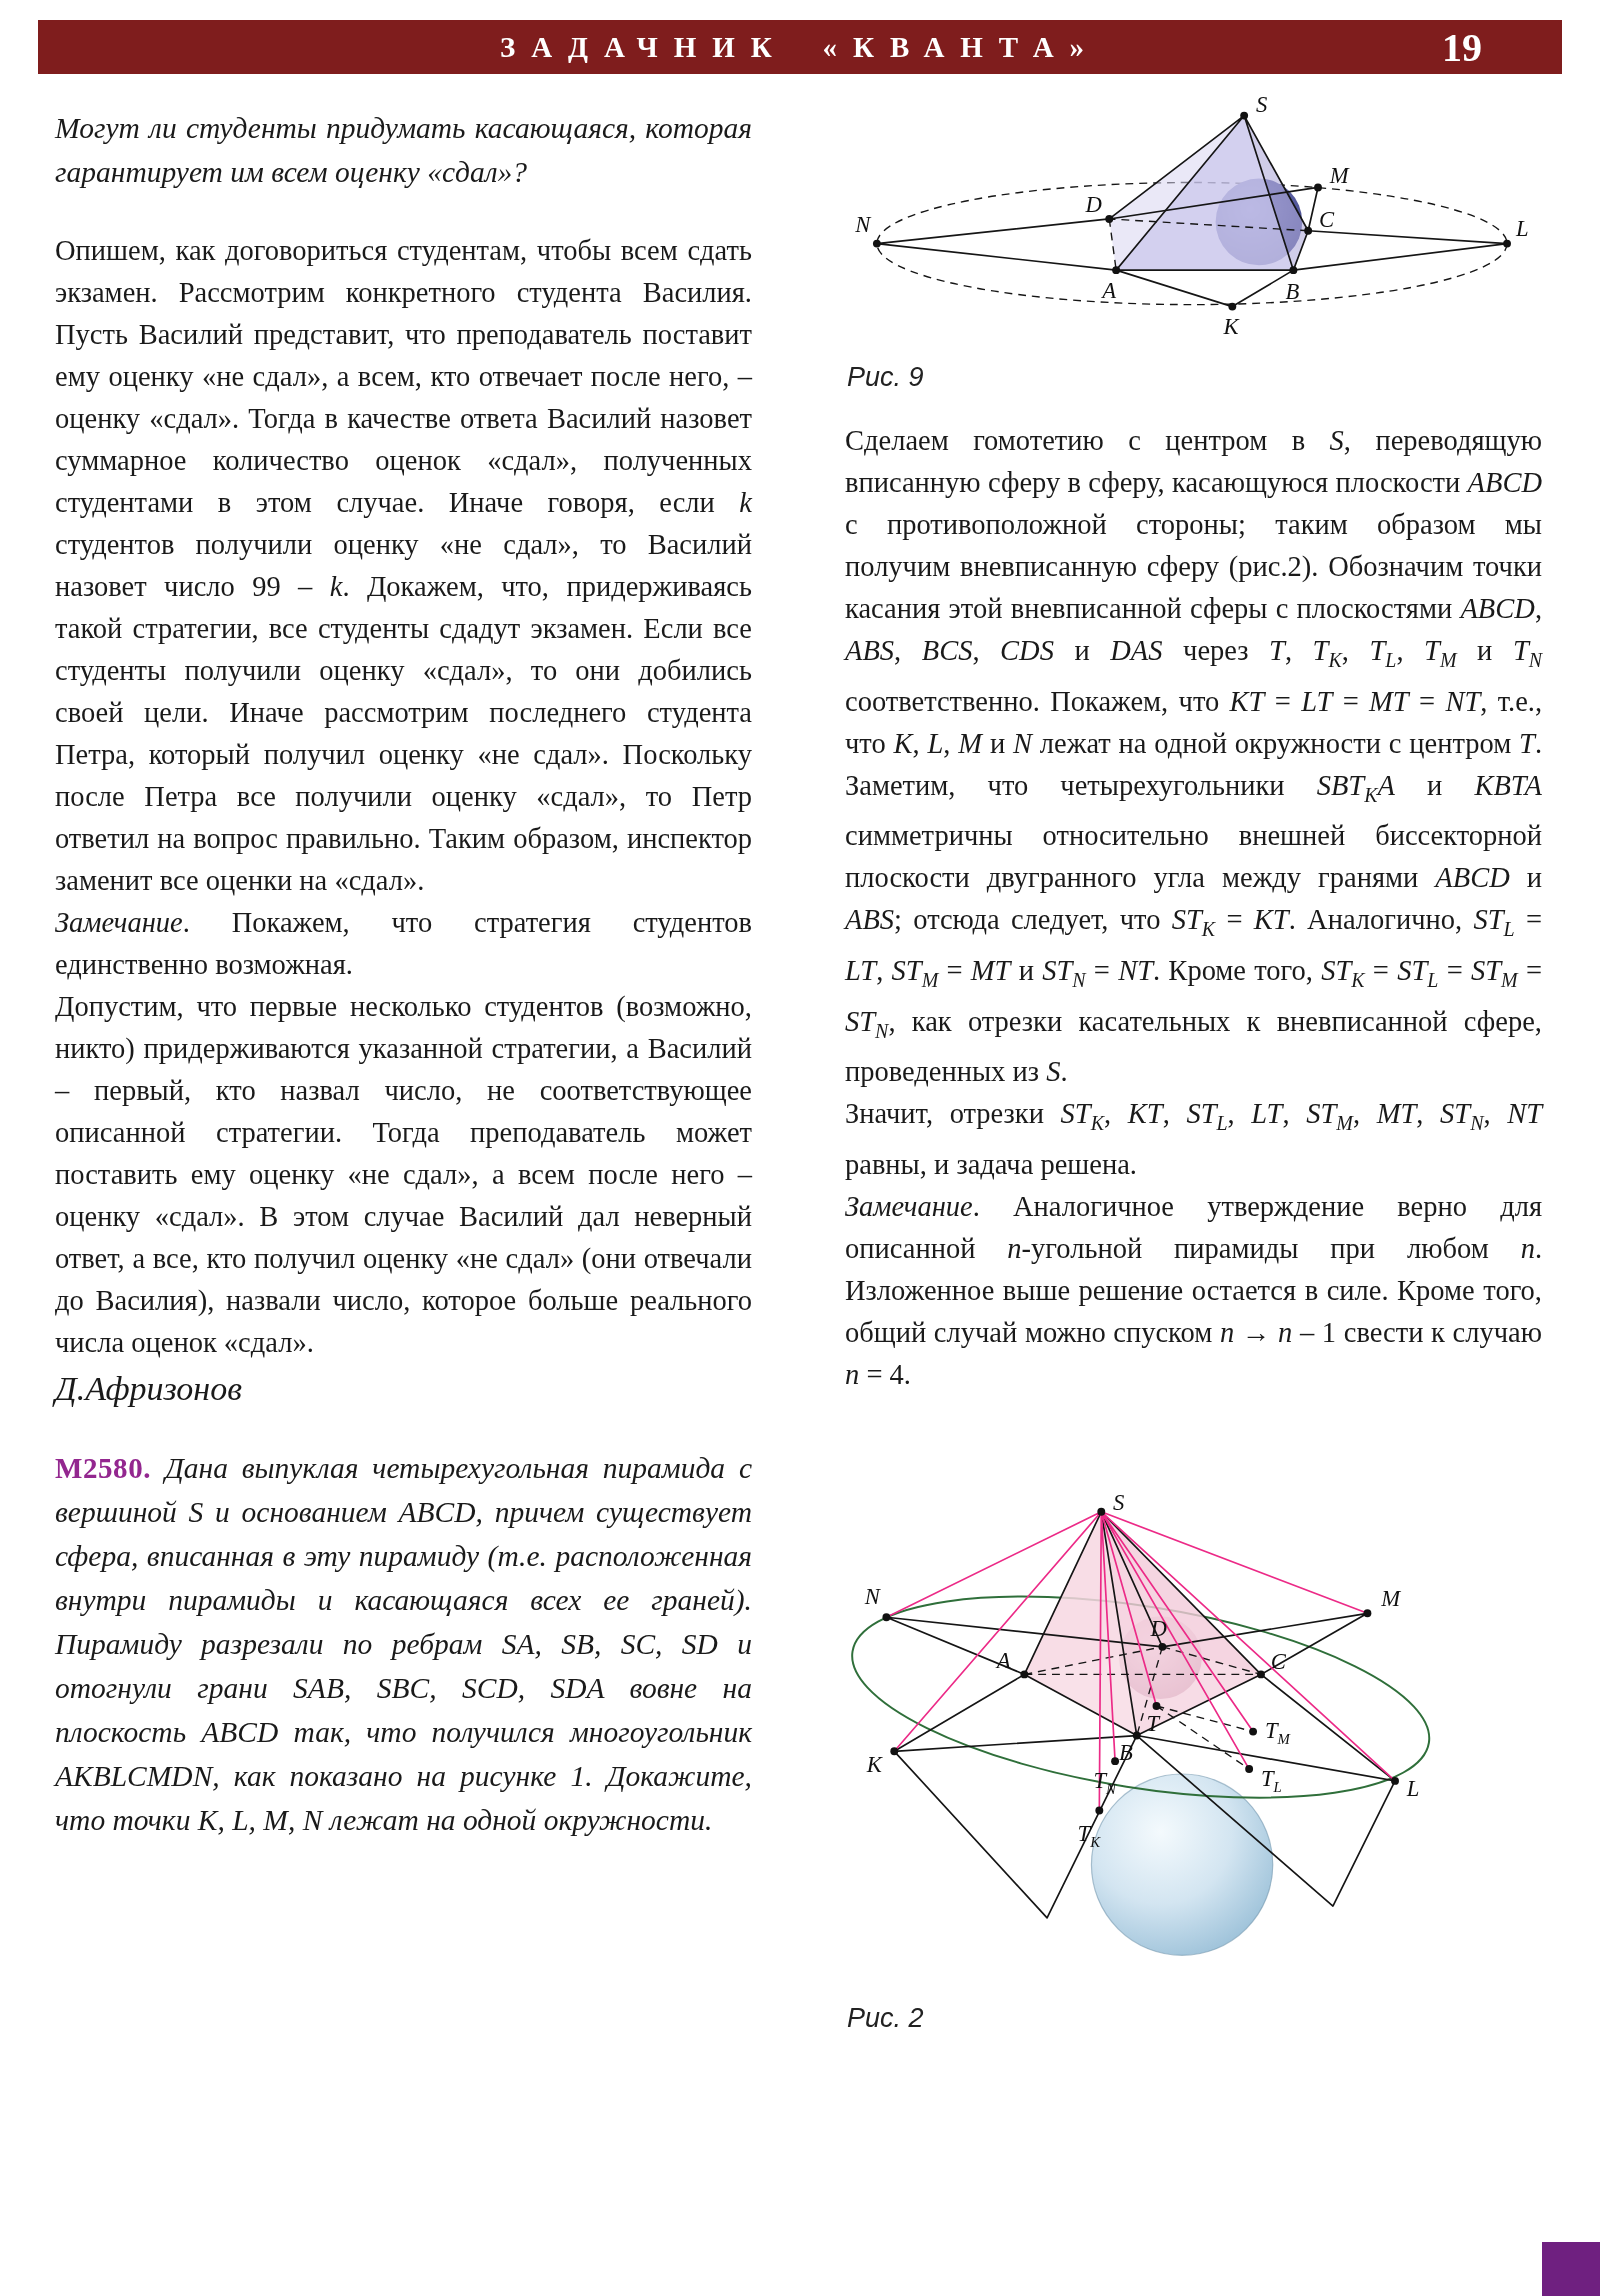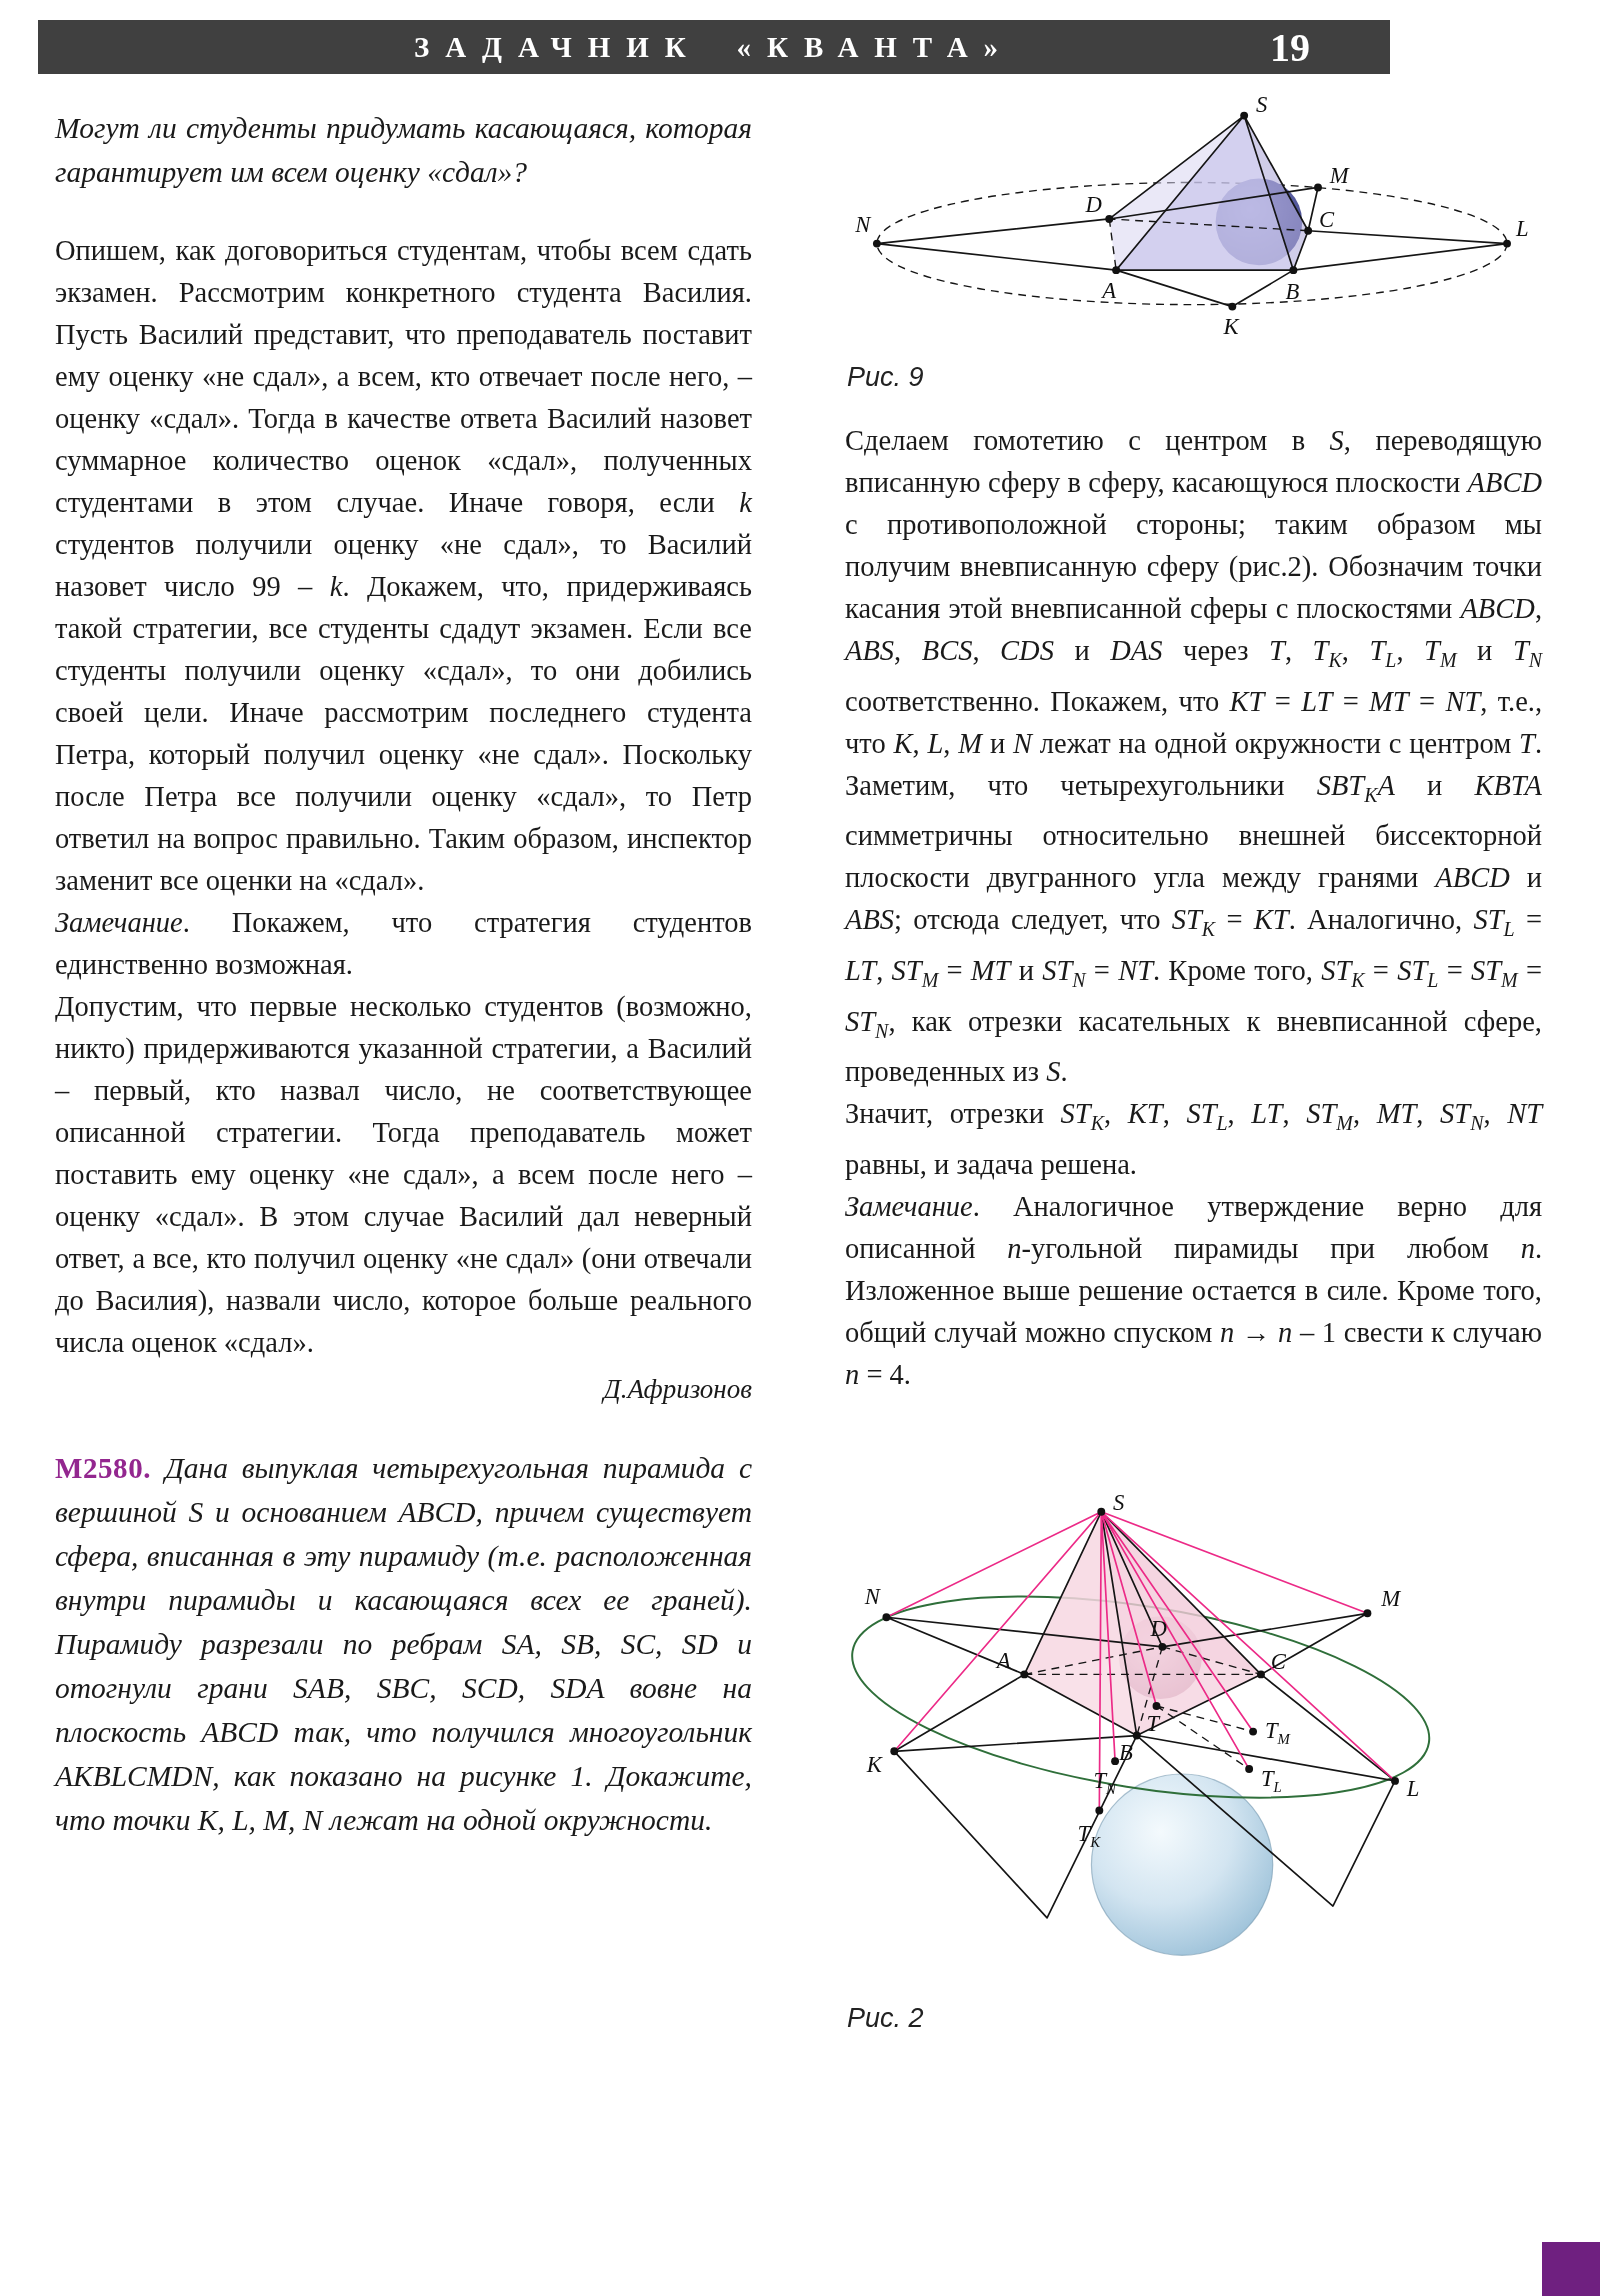--- a/index.html
+++ b/index.html
@@ -3,22 +3,22 @@
 <meta charset="utf-8">
 <style>
   html, body { margin: 0; padding: 0; background: #ffffff; }
   .page {
     position: relative; width: 1600px; height: 2296px;
     background: #ffffff; overflow: hidden;
     font-family: "Liberation Serif", serif; color: #1a1a1a;
   }
   
   .kvant-bar {
-    position: absolute; left: 38px; top: 20px; width: 1352px; height: 54px;
-    background: #404040; display: flex; align-items: center; justify-content: center;
+    position: absolute; left: 38px; top: 20px; width: 1524px; height: 54px;
+    background: #7f1d1d; display: flex; align-items: center; justify-content: center;
   }
   .bar-title {
     color: #ffffff; font-weight: bold; font-size: 29px;
     letter-spacing: 0.55em; word-spacing: 0.4em; white-space: nowrap;
   }
   .bar-page {
     position: absolute; right: 80px; top: 50%; transform: translateY(-50%);
     color: #ffffff; font-weight: bold; font-size: 40px;
   }
   
@@ -27,22 +27,22 @@
   .col-right { left: 845px; top: 88px;  width: 697px; }
   p { margin: 0; }
   .body-text {
     font-size: 28.5px; line-height: 42px; text-align: justify;
   }
   .q-italic {
     font-style: italic; font-size: 29.5px; line-height: 44px;
     text-align: justify; margin-bottom: 36px;
   }
   .author-line {
-    margin-top: 4px; text-align: right; font-style: italic;
-    font-size: 27px; line-height: 42px;
+    margin-top: 4px; font-style: italic;
+    font-size: 34px; line-height: 42px;
   }
   .problem-text {
     margin-top: 36px; font-style: italic; font-size: 29.5px;
     line-height: 44px; text-align: justify;
   }
   .problem-label {
     font-style: normal; font-weight: bold; color: #93278f; font-size: 29px;
     letter-spacing: 0.02em;
   }
   sub { font-size: 70%; }

